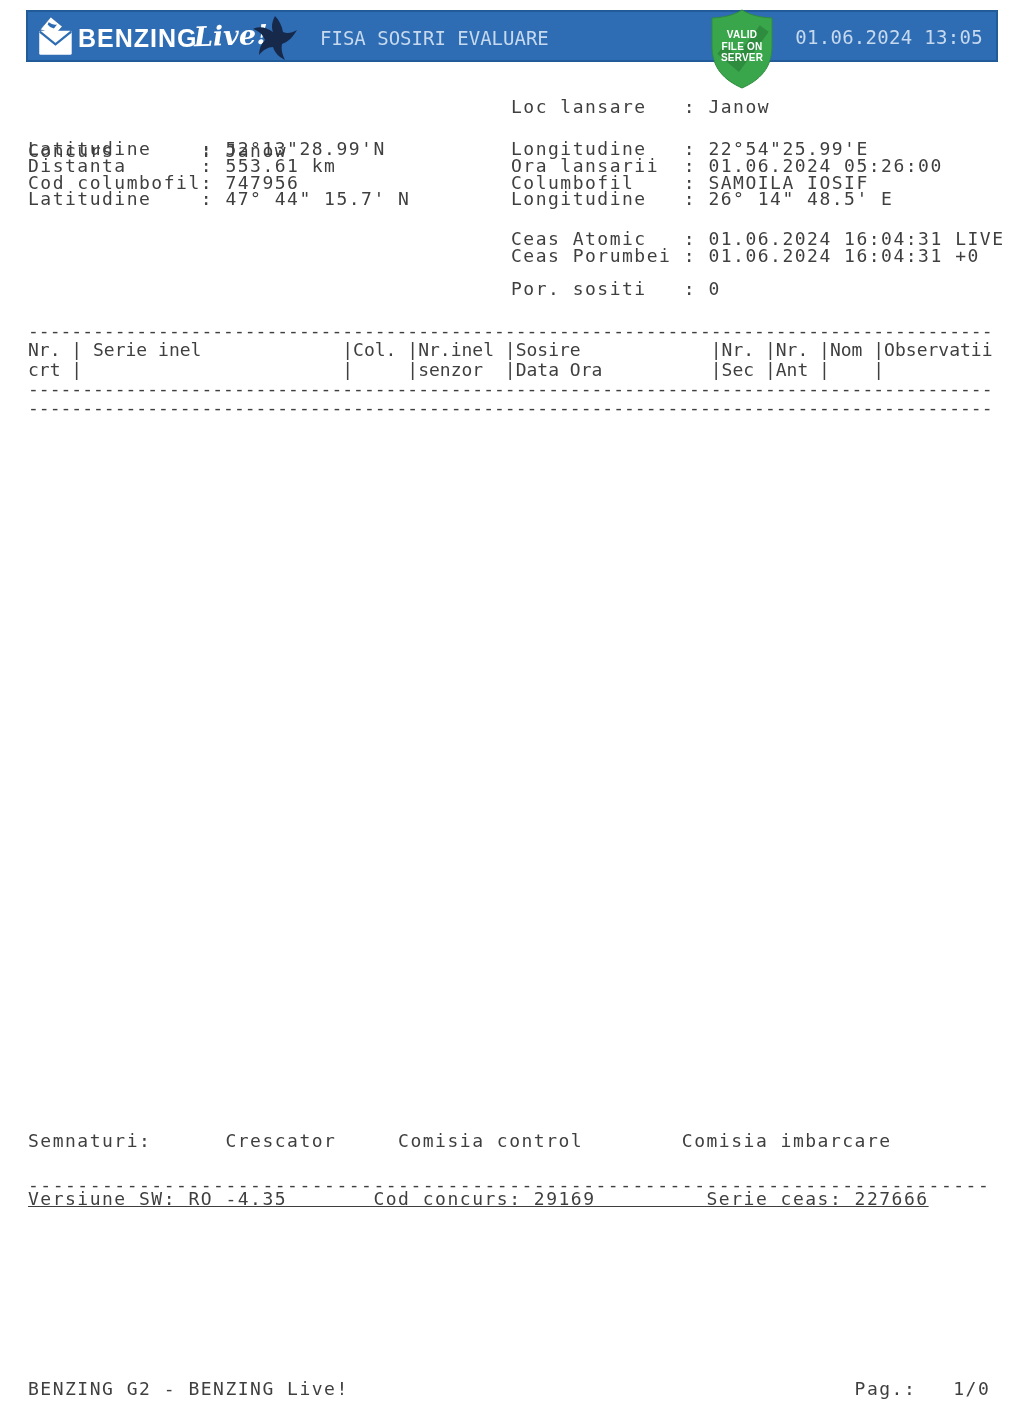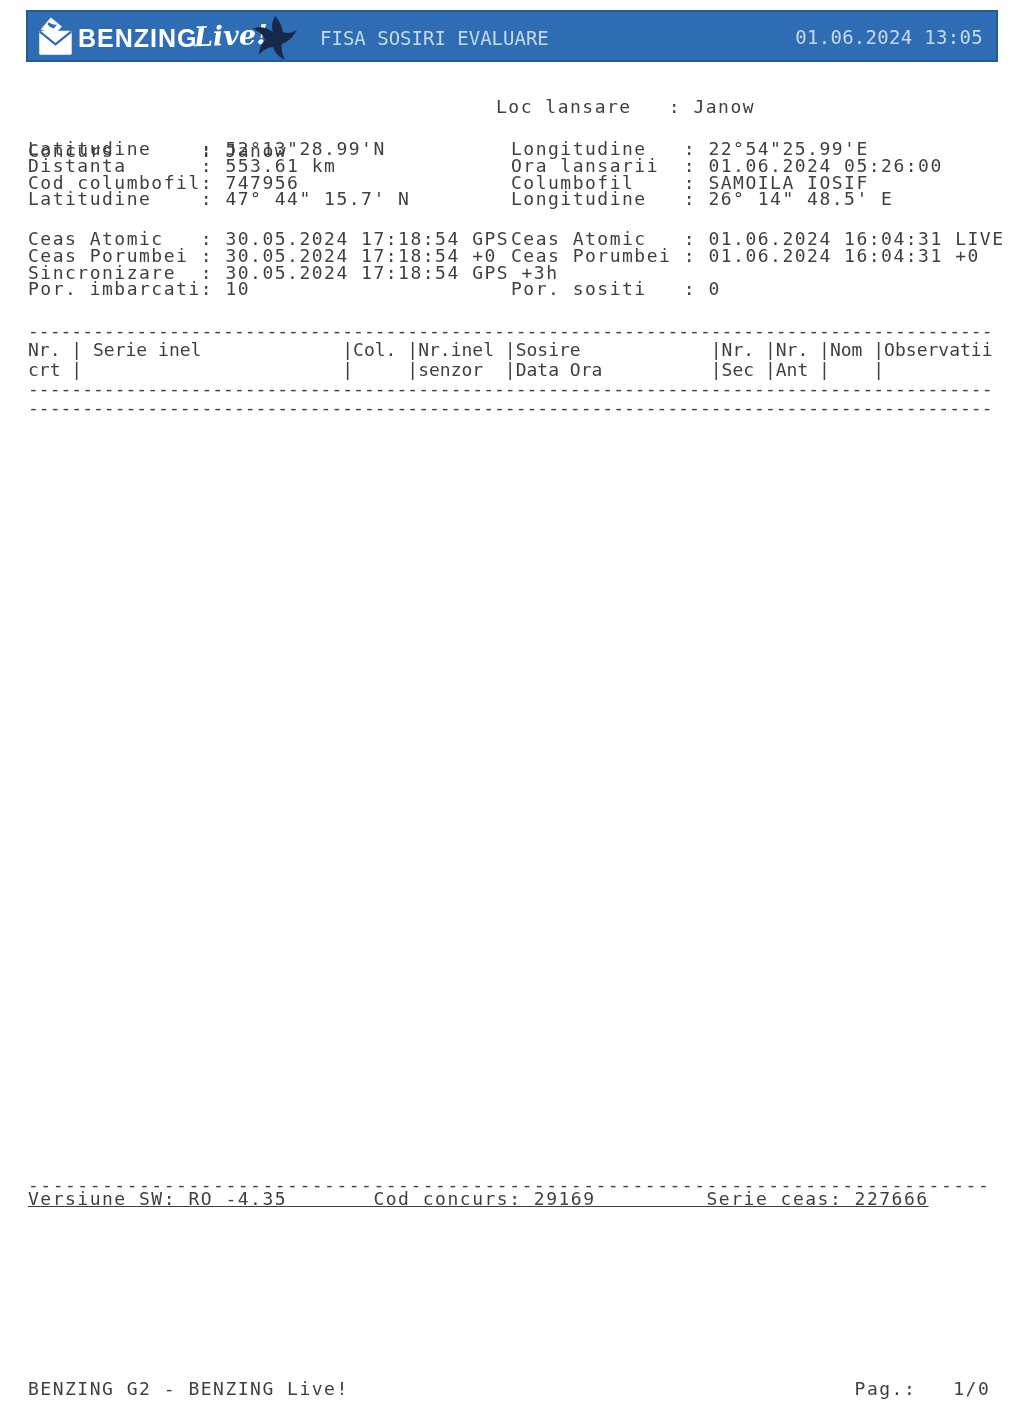--- a/index.html
+++ b/index.html
@@ -31,21 +31,21 @@
                   color:#ffffff; font-family:"Liberation Sans",sans-serif; font-weight:700;
                   font-size:10px; line-height:11.5px; letter-spacing:0.2px; white-space:pre-line; }
 
   
   pre.mono { position:absolute; font-family:"DejaVu Sans Mono","Liberation Mono",monospace;
              font-size:18px; line-height:16.8px; letter-spacing:1.5px;
              color:var(--body_text,#3f3f3f); white-space:pre; }
   pre.table-grid { line-height:19.3px; letter-spacing:0; }
 
   #s1-left  { left:28px;  top:99px;margin-top:44px; }
-  #s1-right { left:496px; top:99px; }
+  #s1-right { left:511px; top:99px; }
   #s2-left  { left:28px;  top:141px; }
   #s2-right { left:511px; top:141px; }
   #s3-left  { left:28px;  top:231px; }
   #s3-right { left:511px; top:231px; }
   #tbl      { left:28px;  top:321px; }
   #sig      { left:28px;  top:1133px; }
   #f-sep    { left:28px;  top:1177px; }
   #f-ver    { left:28px;  top:1191px;text-decoration:underline; }
   #f-brand  { left:28px;  top:1213px; }
   #pg-line  { left:28px;  top:1381px; }
@@ -68,45 +68,51 @@
     <span class="live">Live!</span>
     <span class="bird">
       <svg width="46" height="46" viewBox="0 0 46 46" aria-hidden="true">
         <path d="M23 1 C20 7 19 12 21 17 C14 12 7 11 1 14 C7 16 11 20 13 25 C9 29 7 34 7 40 C11 35 16 32 21 32 C23 38 27 42 33 45 C30 39 29 34 30 29 C36 27 41 22 45 15 C40 18 35 19 31 17 C30 11 27 5 23 1 Z" fill="#16294b"></path>
       </svg>
     </span>
     <span class="bar-title">FISA SOSIRI EVALUARE</span>
     <span class="bar-date">01.06.2024 13:05</span>
   </header>
 
+  <div class="shield">
+    <svg width="72" height="82" viewBox="0 0 72 82" aria-hidden="true">
+      <path d="M36 2 C44 7 54 9.5 66 10 L66 38 C66 60 54 72 36 80 C18 72 6 60 6 38 L6 10 C18 9.5 28 7 36 2 Z" fill="var(--badge_green,#3aa64c)" stroke="var(--badge_check,#2e8c3e)" stroke-width="1"></path>
+      <polyline points="19,45 32,56 55,25" fill="none" stroke="var(--badge_check,#2e8c3e)" stroke-width="11" stroke-linecap="square"></polyline>
+    </svg>
+    <div class="shield-label">VALID
+FILE ON
+SERVER</div>
+  </div>
 
   <pre class="mono" id="s1-left">Concurs       : Janow</pre>
   <pre class="mono" id="s1-right">Loc lansare   : Janow</pre>
   <pre class="mono" id="s2-left">Latitudine    : 52°13"28.99'N
 Distanta      : 553.61 km
 Cod columbofil: 747956
 Latitudine    : 47° 44" 15.7' N</pre>
   <pre class="mono" id="s2-right">Longitudine   : 22°54"25.99'E
 Ora lansarii  : 01.06.2024 05:26:00
 Columbofil    : SAMOILA IOSIF
 Longitudine   : 26° 14" 48.5' E</pre>
-  <pre class="mono" id="s3-left">Ceas Atomic   : 30.05.2024 17:18:54 GPS
-Ceas Porumbei : 30.05.2024 17:18:54 +0
-Sincronizare  : 30.05.2024 17:18:54 GPS +3h
-Por. imbarcati: 10</pre>
   <pre class="mono" id="s3-right">Ceas Atomic   : 01.06.2024 16:04:31 LIVE
 Ceas Porumbei : 01.06.2024 16:04:31 +0
 
 Por. sositi   : 0</pre>
 
   <pre class="mono table-grid" id="tbl">-----------------------------------------------------------------------------------------
 Nr. | Serie inel             |Col. |Nr.inel |Sosire            |Nr. |Nr. |Nom |Observatii
 crt |                        |     |senzor  |Data Ora          |Sec |Ant |    |
 -----------------------------------------------------------------------------------------
 -----------------------------------------------------------------------------------------</pre>
 
+  <pre class="mono" id="sig">Semnaturi:      Crescator     Comisia control        Comisia imbarcare</pre>
 
   <pre class="mono" id="f-sep">------------------------------------------------------------------------------</pre>
   <pre class="mono" id="f-ver">Versiune SW: RO -4.35       Cod concurs: 29169         Serie ceas: 227666</pre>
 
   <pre class="mono" id="pg-line">BENZING G2 - BENZING Live!                                         Pag.:   1/0</pre>
 
 </div>
 
 </body></html>

